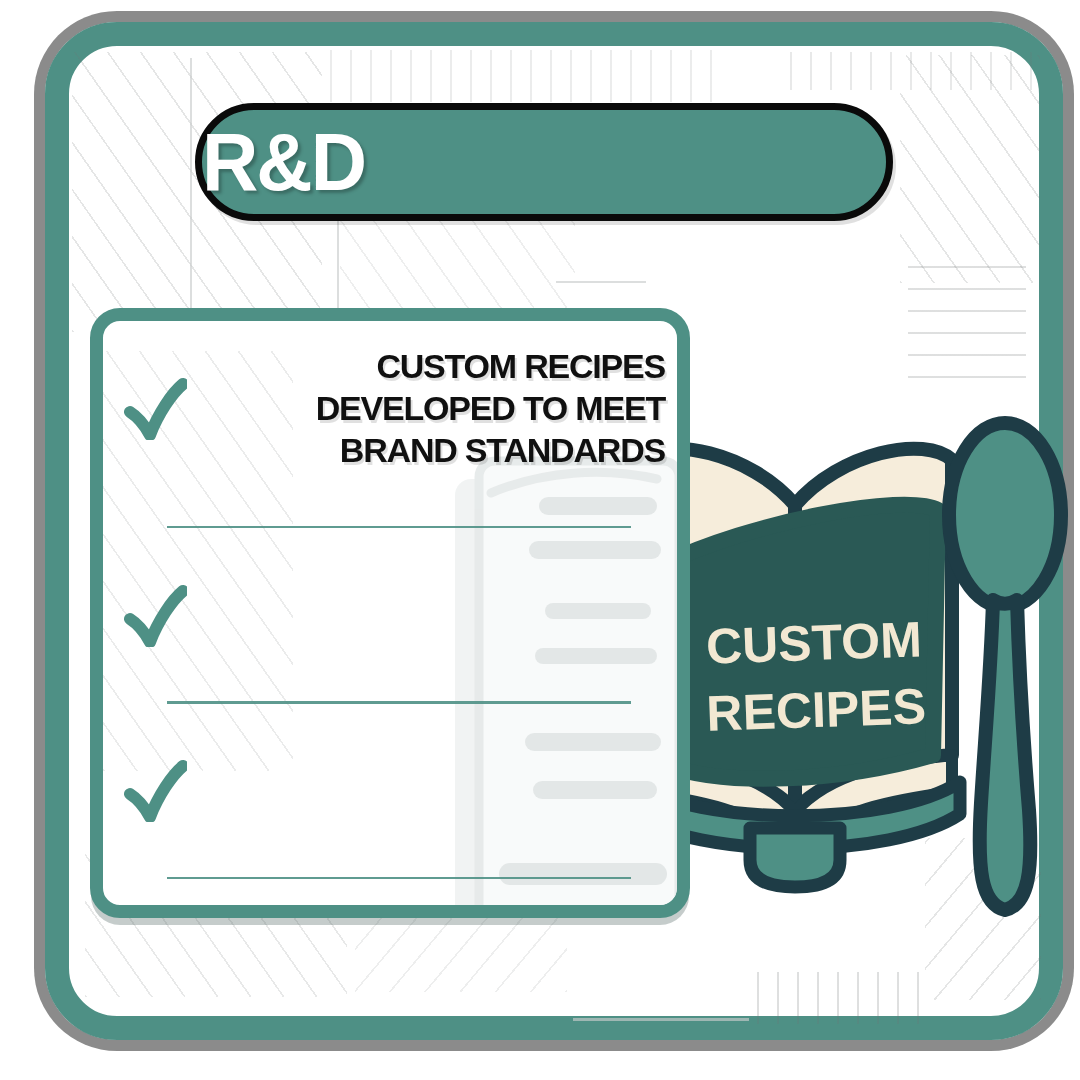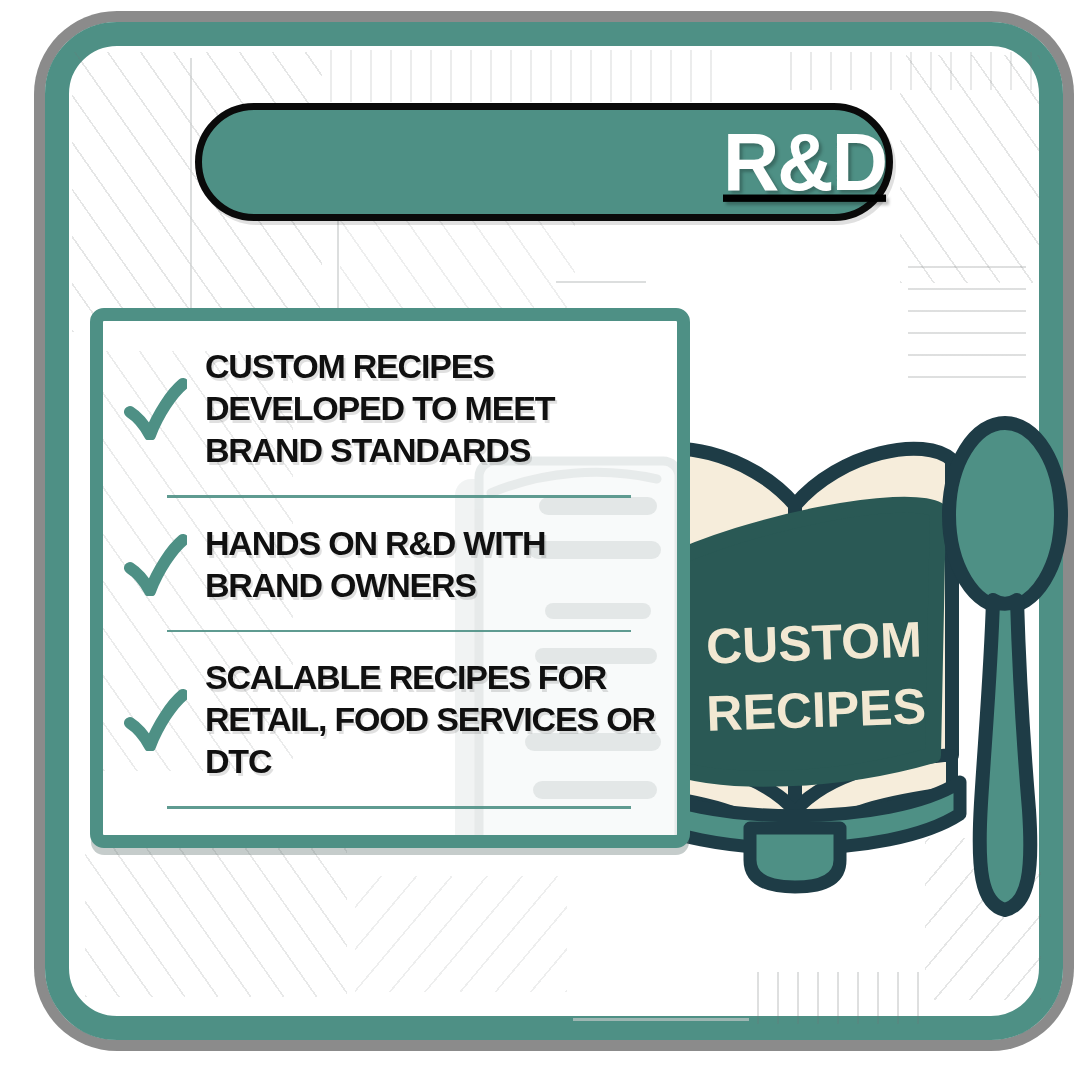--- a/index.html
+++ b/index.html
@@ -16,29 +16,29 @@
   .pat{z-index:1;pointer-events:none;}
   .diag {background-image:repeating-linear-gradient(55deg, rgba(110,115,115,.40) 0 1.6px, transparent 1.6px 27px);}
   .diag2{background-image:repeating-linear-gradient(-50deg, rgba(110,115,115,.40) 0 1.6px, transparent 1.6px 27px);}
   .horiz{background-image:repeating-linear-gradient(180deg, rgba(110,115,115,.45) 0 2px, transparent 2px 22px);}
   .vert {background-image:repeating-linear-gradient(90deg, rgba(110,115,115,.45) 0 2px, transparent 2px 20px);}
   .hair{background:#c9cdcd;opacity:.65;z-index:1;}
 
   
   .pill{left:195px;top:103px;width:698px;height:118px;box-sizing:border-box;
         background:#4e9085;border:7px solid #0a0a0a;border-radius:59px;z-index:4;
-        display:flex;align-items:center;justify-content:flex-end;
-        box-shadow:3px 4px 0 rgba(0,0,0,.12);text-decoration:underline;}
+        display:flex;align-items:center;justify-content:flex-start;
+        box-shadow:3px 4px 0 rgba(0,0,0,.12);}
   .pill span{font-size:78px;font-weight:bold;color:#ffffff;letter-spacing:-2px;
         text-shadow:3px 3px 3px rgba(0,0,0,.25);transform:scaleY(1.05);}
 
   
-  .panel{left:90px;top:308px;width:600px;height:540px;box-sizing:border-box;
-         border:13px solid #4e9085;border-radius:14px;background:#ffffff;z-index:3;
-         overflow:hidden;box-shadow:0 8px 0 -1px rgba(90,110,105,.35);}
+  .panel{left:90px;top:308px;width:600px;height:610px;box-sizing:border-box;
+         border:13px solid #4e9085;border-radius:30px;background:#ffffff;z-index:3;
+         overflow:hidden;box-shadow:0 8px 0 -1px rgba(90,110,105,.35);text-align:right;}
   .panel .inner-pat{left:0;top:30px;width:190px;height:420px;opacity:.35;}
   .items{position:absolute;inset:0;display:flex;flex-direction:column;
          justify-content:space-between;padding:24px 12px 26px 16px;box-sizing:border-box;z-index:2;}
   .item{display:flex;align-items:center;gap:14px;}
   .check{flex:0 0 72px;display:flex;justify-content:center;}
   .itxt{width:462px;font-size:34px;line-height:1.24;font-weight:bold;color:#101010;
         letter-spacing:-1.2px;text-shadow:2px 3px 0 rgba(0,0,0,.12);}
   .sep{height:2.5px;background:#4e9085;margin:0 34px 0 48px;opacity:.9;}
 
   
@@ -119,32 +119,30 @@
     </div>
 
     <div class="sep"></div>
 
     <div class="item">
       <span class="check">
         <svg width="64" height="64" viewBox="0 0 64 64">
             <path d="M7 36 C15 41 22 50 27 59 C35 38 49 17 60 8" fill="none" stroke="#4e9085" stroke-width="12" stroke-linecap="round" stroke-linejoin="round"></path>
           </svg>
       </span>
-      <div class="itxt">HANDS ON R&amp;D WITH BRAND OWNERS</div>
     </div>
 
     <div class="sep"></div>
 
     <div class="item">
       <span class="check">
         <svg width="64" height="64" viewBox="0 0 64 64">
             <path d="M7 36 C15 41 22 50 27 59 C35 38 49 17 60 8" fill="none" stroke="#4e9085" stroke-width="12" stroke-linecap="round" stroke-linejoin="round"></path>
           </svg>
       </span>
-      <div class="itxt">SCALABLE RECIPES FOR RETAIL, FOOD SERVICES OR DTC</div>
     </div>
 
     <div class="sep"></div>
 
 
   </div>
 </div>
 
 <div class="abs pill">
   <span>R&amp;D</span>

